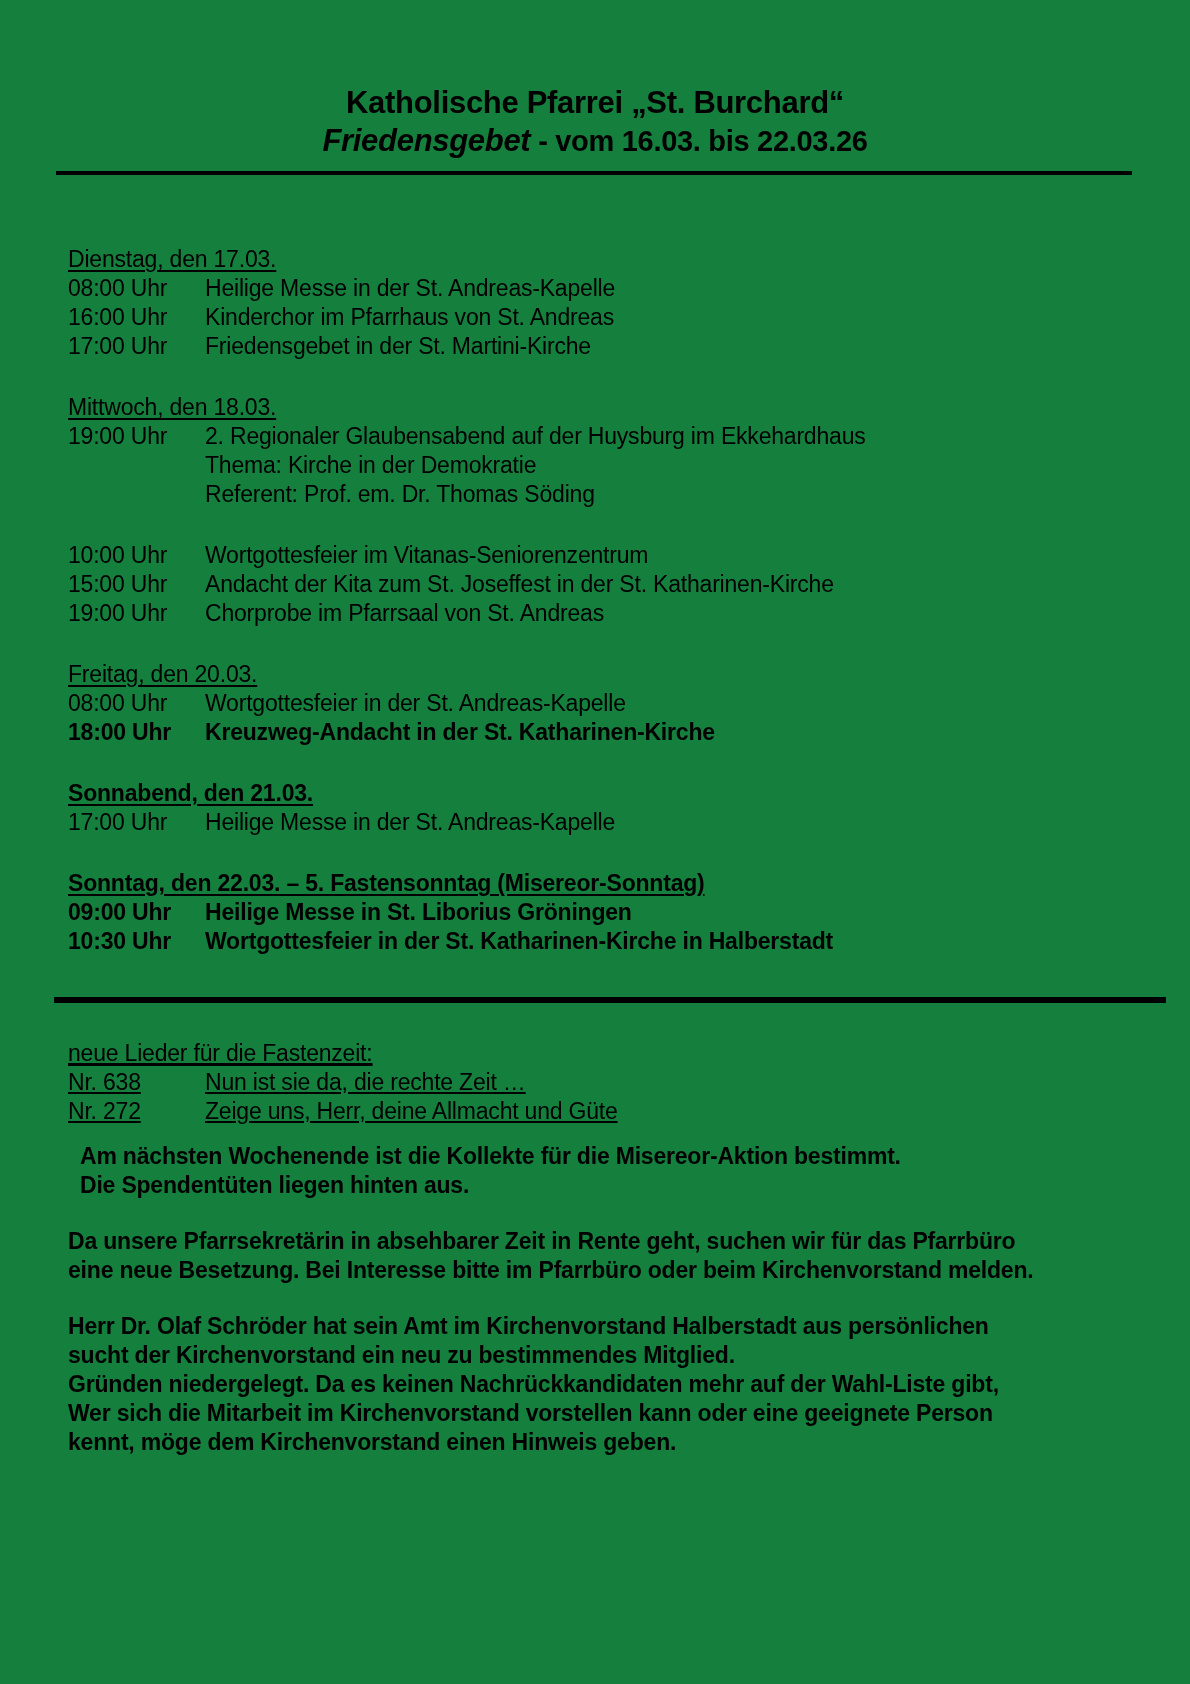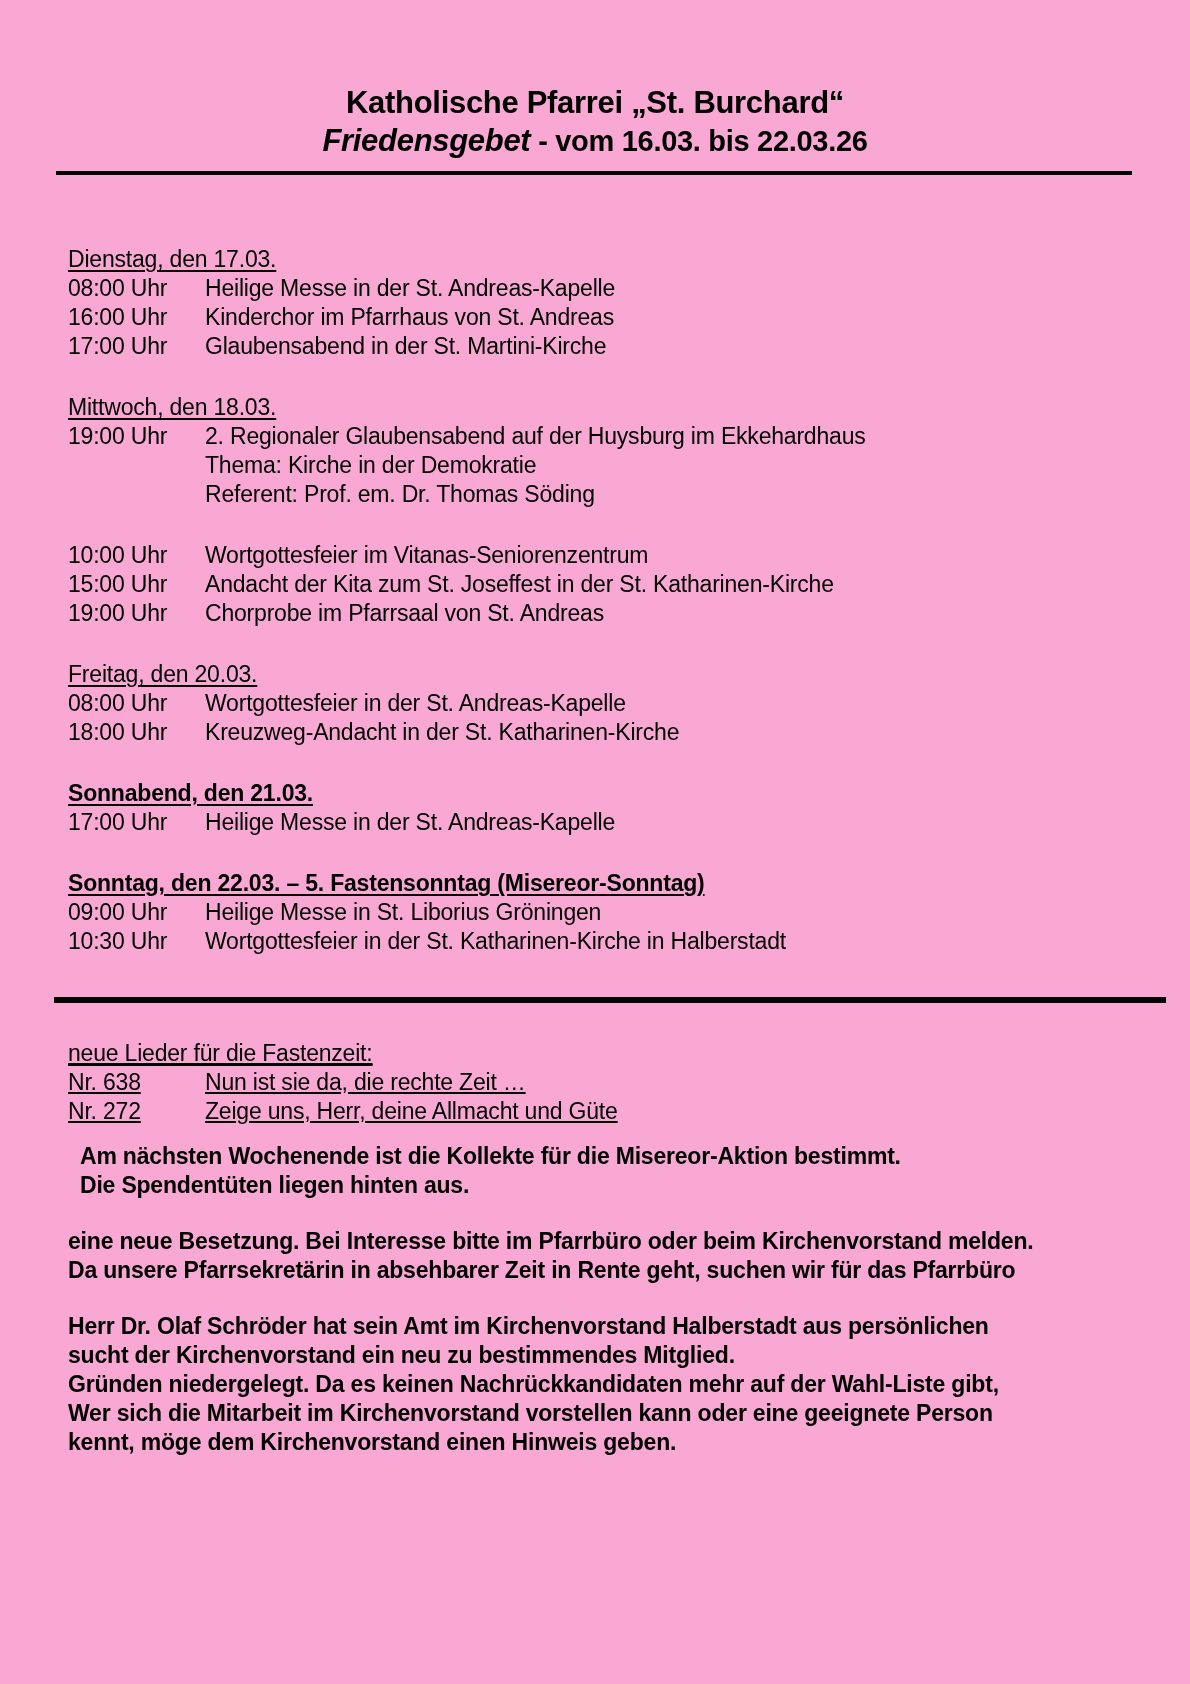--- a/index.html
+++ b/index.html
@@ -12,21 +12,21 @@
     width: 1190px;
     height: 1684px;
     overflow: hidden;
     font-family: "Liberation Sans", "DejaVu Sans", sans-serif;
     -webkit-font-smoothing: antialiased;
   }
   .page {
     position: relative;
     width: 1190px;
     height: 1684px;
-    background: #f9a8d4;
+    background: #15803d;
   }
   
   .doc-header {
     padding-top: 84px;
     text-align: center;
   }
   .doc-title {
     font-size: 31px;
     font-weight: bold;
     line-height: 37px;
@@ -69,21 +69,21 @@
   .row {
     display: flex;
     line-height: 29px;
     align-items: center;
   }
   .row .time {
     width: 137px;
     flex-shrink: 0;
   }
   .row .desc { flex: 1; white-space: nowrap; }
-  .row.bold { font-weight: normal; }
+  .row.bold { font-weight: bold; }
   .rule-thick {
     height: 6px;
     background: #000000;
     margin: 41px -2px 0 -14px;
   }
   .songs { margin-top: 36px; text-decoration: underline; }
   .para {
     margin: 27px 0 0 0;
     font-weight: bold;
     line-height: 29px;
@@ -109,21 +109,21 @@
       <div class="row">
         <span class="time">08:00 Uhr</span>
         <span class="desc">Heilige Messe in der St. Andreas-Kapelle</span>
       </div>
       <div class="row">
         <span class="time">16:00 Uhr</span>
         <span class="desc">Kinderchor im Pfarrhaus von St. Andreas</span>
       </div>
       <div class="row">
         <span class="time">17:00 Uhr</span>
-        <span class="desc">Glaubensabend in der St. Martini-Kirche</span>
+        <span class="desc">Friedensgebet in der St. Martini-Kirche</span>
       </div>
     </section>
 
     <section class="day">
       <div class="heading">Mittwoch, den 18.03.</div>
       <div class="row">
         <span class="time">19:00 Uhr</span>
         <span class="desc">2. Regionaler Glaubensabend auf der Huysburg im Ekkehardhaus</span>
       </div>
       <div class="row">
@@ -196,22 +196,22 @@
         <span class="desc">Zeige uns, Herr, deine Allmacht und Güte</span>
       </div>
     </section>
 
     <div class="para first">
       <div class="line">Am nächsten Wochenende ist die Kollekte für die Misereor-Aktion bestimmt.</div>
       <div class="line">Die Spendentüten liegen hinten aus.</div>
     </div>
 
     <div class="para">
+      <div class="line">Da unsere Pfarrsekretärin in absehbarer Zeit in Rente geht, suchen wir für das Pfarrbüro</div>
       <div class="line">eine neue Besetzung. Bei Interesse bitte im Pfarrbüro oder beim Kirchenvorstand melden.</div>
-      <div class="line">Da unsere Pfarrsekretärin in absehbarer Zeit in Rente geht, suchen wir für das Pfarrbüro</div>
     </div>
 
     <div class="para">
       <div class="line">Herr Dr. Olaf Schröder hat sein Amt im Kirchenvorstand Halberstadt aus persönlichen</div>
       <div class="line">sucht der Kirchenvorstand ein neu zu bestimmendes Mitglied.</div>
       <div class="line">Gründen niedergelegt. Da es keinen Nachrückkandidaten mehr auf der Wahl-Liste gibt,</div>
       <div class="line">Wer sich die Mitarbeit im Kirchenvorstand vorstellen kann oder eine geeignete Person</div>
       <div class="line">kennt, möge dem Kirchenvorstand einen Hinweis geben.</div>
     </div>
 

